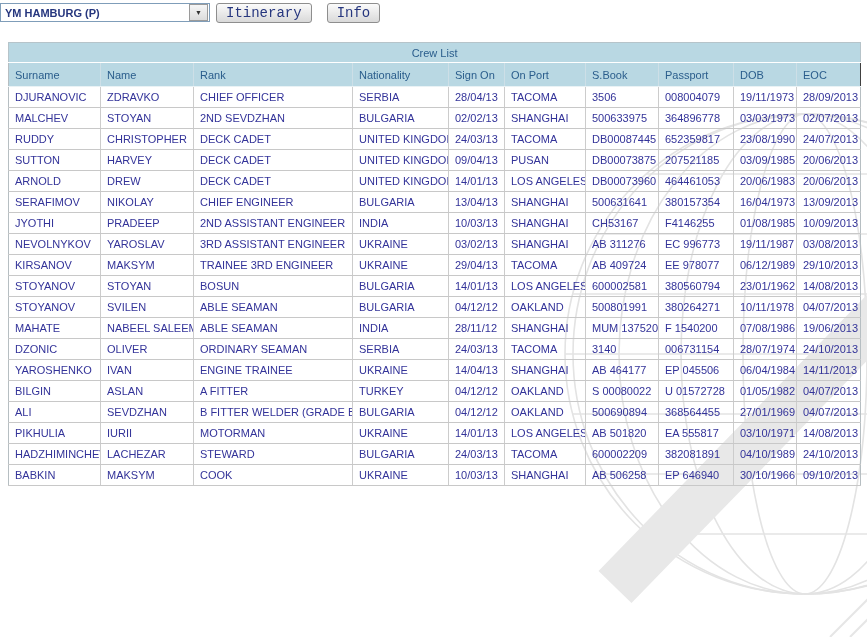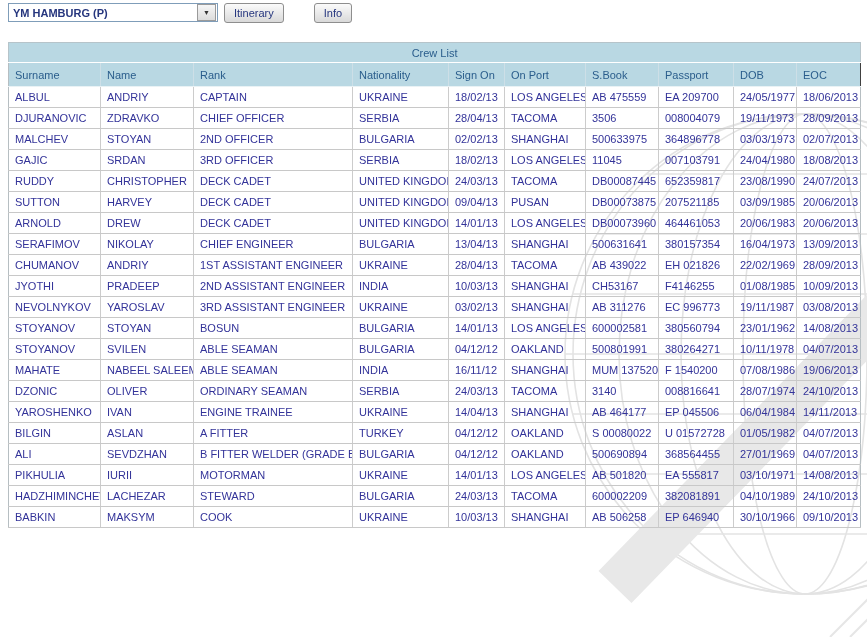--- a/index.html
+++ b/index.html
@@ -6,21 +6,21 @@
   .page{
     position:relative;
     width:867px;height:639px;
     overflow:hidden;
     font-family:"Liberation Sans", sans-serif;
     font-size:11px;
     background:#fff;
   }
   
   .toolbar{
-    position:absolute;top:3px;left:8px;height:22px;
+    position:absolute;top:3px;left:0;height:22px;
     display:flex;align-items:flex-start;
   }
   .selectbox{
     width:210px;height:19px;
     border:1px solid #7f9db9;
     background:#fff;
     display:flex;align-items:center;
     box-sizing:border-box;
     cursor:default;
   }
@@ -39,26 +39,26 @@
     font-size:7px;color:#333;
   }
   .btn{
     height:20px;
     margin-top:0;
     padding:0 9px;
     background:linear-gradient(#fbfbfb,#d9d9d9);
     border:1px solid #8e8e8e;
     border-radius:3px;
     color:#26367e;
-    font-family:Liberation Sans, sans-serif;
-    font-size:11px;
+    font-family:Liberation Mono, monospace;
+    font-size:14px;
     cursor:pointer;
   }
   .btn-itinerary{margin-left:6px;}
-  .btn-info{margin-left:30px;}
+  .btn-info{margin-left:15px;}
   
   .watermark{
     position:absolute;
     left:540px;top:92px;
     width:420px;height:545px;
     pointer-events:none;
   }
   
   .crew-table{
     position:absolute;top:42px;left:8px;
@@ -173,66 +173,42 @@
           <th class="head-cell">Sign On</th>
           <th class="head-cell">On Port</th>
           <th class="head-cell">S.Book</th>
           <th class="head-cell">Passport</th>
           <th class="head-cell">DOB</th>
           <th class="head-cell">EOC</th>
         </tr>
     </thead>
     <tbody id="table-body">
         <tr>
-          <td class="data-cell">ALBUL</td>
-          <td class="data-cell">ANDRIY</td>
-          <td class="data-cell">CAPTAIN</td>
-          <td class="data-cell">UKRAINE</td>
-          <td class="data-cell">18/02/13</td>
-          <td class="data-cell">LOS ANGELES</td>
-          <td class="data-cell">AB 475559</td>
-          <td class="data-cell">EA 209700</td>
-          <td class="data-cell">24/05/1977</td>
-          <td class="data-cell">18/06/2013</td>
-        </tr>
-        <tr>
           <td class="data-cell">DJURANOVIC</td>
           <td class="data-cell">ZDRAVKO</td>
           <td class="data-cell">CHIEF OFFICER</td>
           <td class="data-cell">SERBIA</td>
           <td class="data-cell">28/04/13</td>
           <td class="data-cell">TACOMA</td>
           <td class="data-cell">3506</td>
           <td class="data-cell">008004079</td>
           <td class="data-cell">19/11/1973</td>
           <td class="data-cell">28/09/2013</td>
         </tr>
         <tr>
           <td class="data-cell">MALCHEV</td>
           <td class="data-cell">STOYAN</td>
-          <td class="data-cell">2ND OFFICER</td>
+          <td class="data-cell">2ND SEVDZHAN</td>
           <td class="data-cell">BULGARIA</td>
           <td class="data-cell">02/02/13</td>
           <td class="data-cell">SHANGHAI</td>
           <td class="data-cell">500633975</td>
           <td class="data-cell">364896778</td>
           <td class="data-cell">03/03/1973</td>
           <td class="data-cell">02/07/2013</td>
-        </tr>
-        <tr>
-          <td class="data-cell">GAJIC</td>
-          <td class="data-cell">SRDAN</td>
-          <td class="data-cell">3RD OFFICER</td>
-          <td class="data-cell">SERBIA</td>
-          <td class="data-cell">18/02/13</td>
-          <td class="data-cell">LOS ANGELES</td>
-          <td class="data-cell">11045</td>
-          <td class="data-cell">007103791</td>
-          <td class="data-cell">24/04/1980</td>
-          <td class="data-cell">18/08/2013</td>
         </tr>
         <tr>
           <td class="data-cell">RUDDY</td>
           <td class="data-cell">CHRISTOPHER</td>
           <td class="data-cell">DECK CADET</td>
           <td class="data-cell">UNITED KINGDOM</td>
           <td class="data-cell">24/03/13</td>
           <td class="data-cell">TACOMA</td>
           <td class="data-cell">DB00087445</td>
           <td class="data-cell">652359817</td>
@@ -269,32 +245,20 @@
           <td class="data-cell">CHIEF ENGINEER</td>
           <td class="data-cell">BULGARIA</td>
           <td class="data-cell">13/04/13</td>
           <td class="data-cell">SHANGHAI</td>
           <td class="data-cell">500631641</td>
           <td class="data-cell">380157354</td>
           <td class="data-cell">16/04/1973</td>
           <td class="data-cell">13/09/2013</td>
         </tr>
         <tr>
-          <td class="data-cell">CHUMANOV</td>
-          <td class="data-cell">ANDRIY</td>
-          <td class="data-cell">1ST ASSISTANT ENGINEER</td>
-          <td class="data-cell">UKRAINE</td>
-          <td class="data-cell">28/04/13</td>
-          <td class="data-cell">TACOMA</td>
-          <td class="data-cell">AB 439022</td>
-          <td class="data-cell">EH 021826</td>
-          <td class="data-cell">22/02/1969</td>
-          <td class="data-cell">28/09/2013</td>
-        </tr>
-        <tr>
           <td class="data-cell">JYOTHI</td>
           <td class="data-cell">PRADEEP</td>
           <td class="data-cell">2ND ASSISTANT ENGINEER</td>
           <td class="data-cell">INDIA</td>
           <td class="data-cell">10/03/13</td>
           <td class="data-cell">SHANGHAI</td>
           <td class="data-cell">CH53167</td>
           <td class="data-cell">F4146255</td>
           <td class="data-cell">01/08/1985</td>
           <td class="data-cell">10/09/2013</td>
@@ -303,20 +267,32 @@
           <td class="data-cell">NEVOLNYKOV</td>
           <td class="data-cell">YAROSLAV</td>
           <td class="data-cell">3RD ASSISTANT ENGINEER</td>
           <td class="data-cell">UKRAINE</td>
           <td class="data-cell">03/02/13</td>
           <td class="data-cell">SHANGHAI</td>
           <td class="data-cell">AB 311276</td>
           <td class="data-cell">EC 996773</td>
           <td class="data-cell">19/11/1987</td>
           <td class="data-cell">03/08/2013</td>
+        </tr>
+        <tr>
+          <td class="data-cell">KIRSANOV</td>
+          <td class="data-cell">MAKSYM</td>
+          <td class="data-cell">TRAINEE 3RD ENGINEER</td>
+          <td class="data-cell">UKRAINE</td>
+          <td class="data-cell">29/04/13</td>
+          <td class="data-cell">TACOMA</td>
+          <td class="data-cell">AB 409724</td>
+          <td class="data-cell">EE 978077</td>
+          <td class="data-cell">06/12/1989</td>
+          <td class="data-cell">29/10/2013</td>
         </tr>
         <tr>
           <td class="data-cell">STOYANOV</td>
           <td class="data-cell">STOYAN</td>
           <td class="data-cell">BOSUN</td>
           <td class="data-cell">BULGARIA</td>
           <td class="data-cell">14/01/13</td>
           <td class="data-cell">LOS ANGELES</td>
           <td class="data-cell">600002581</td>
           <td class="data-cell">380560794</td>
@@ -333,36 +309,36 @@
           <td class="data-cell">500801991</td>
           <td class="data-cell">380264271</td>
           <td class="data-cell">10/11/1978</td>
           <td class="data-cell">04/07/2013</td>
         </tr>
         <tr>
           <td class="data-cell">MAHATE</td>
           <td class="data-cell">NABEEL SALEEM</td>
           <td class="data-cell">ABLE SEAMAN</td>
           <td class="data-cell">INDIA</td>
-          <td class="data-cell">16/11/12</td>
+          <td class="data-cell">28/11/12</td>
           <td class="data-cell">SHANGHAI</td>
           <td class="data-cell">MUM 137520</td>
           <td class="data-cell">F 1540200</td>
           <td class="data-cell">07/08/1986</td>
           <td class="data-cell">19/06/2013</td>
         </tr>
         <tr>
           <td class="data-cell">DZONIC</td>
           <td class="data-cell">OLIVER</td>
           <td class="data-cell">ORDINARY SEAMAN</td>
           <td class="data-cell">SERBIA</td>
           <td class="data-cell">24/03/13</td>
           <td class="data-cell">TACOMA</td>
           <td class="data-cell">3140</td>
-          <td class="data-cell">008816641</td>
+          <td class="data-cell">006731154</td>
           <td class="data-cell">28/07/1974</td>
           <td class="data-cell">24/10/2013</td>
         </tr>
         <tr>
           <td class="data-cell">YAROSHENKO</td>
           <td class="data-cell">IVAN</td>
           <td class="data-cell">ENGINE TRAINEE</td>
           <td class="data-cell">UKRAINE</td>
           <td class="data-cell">14/04/13</td>
           <td class="data-cell">SHANGHAI</td>

